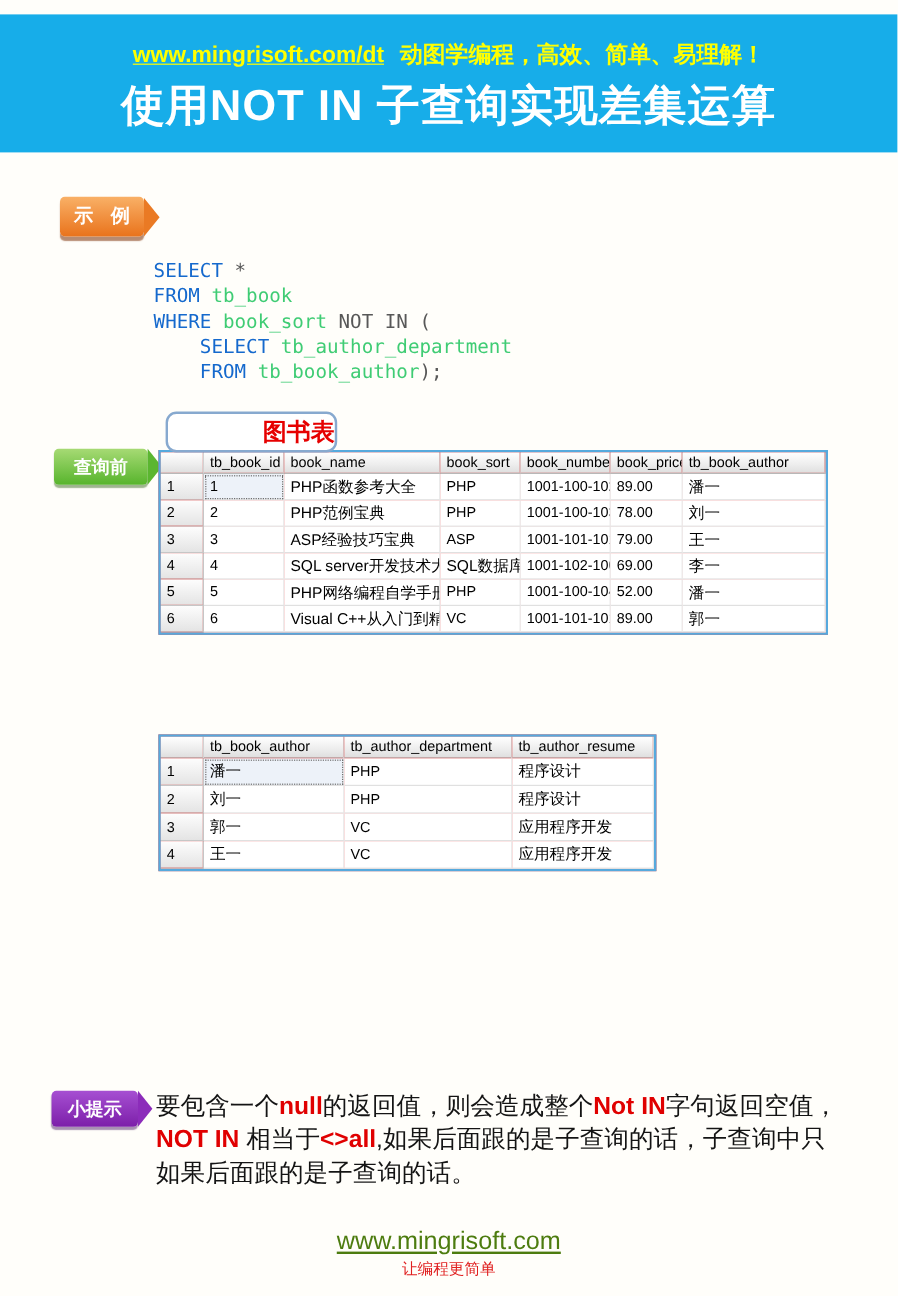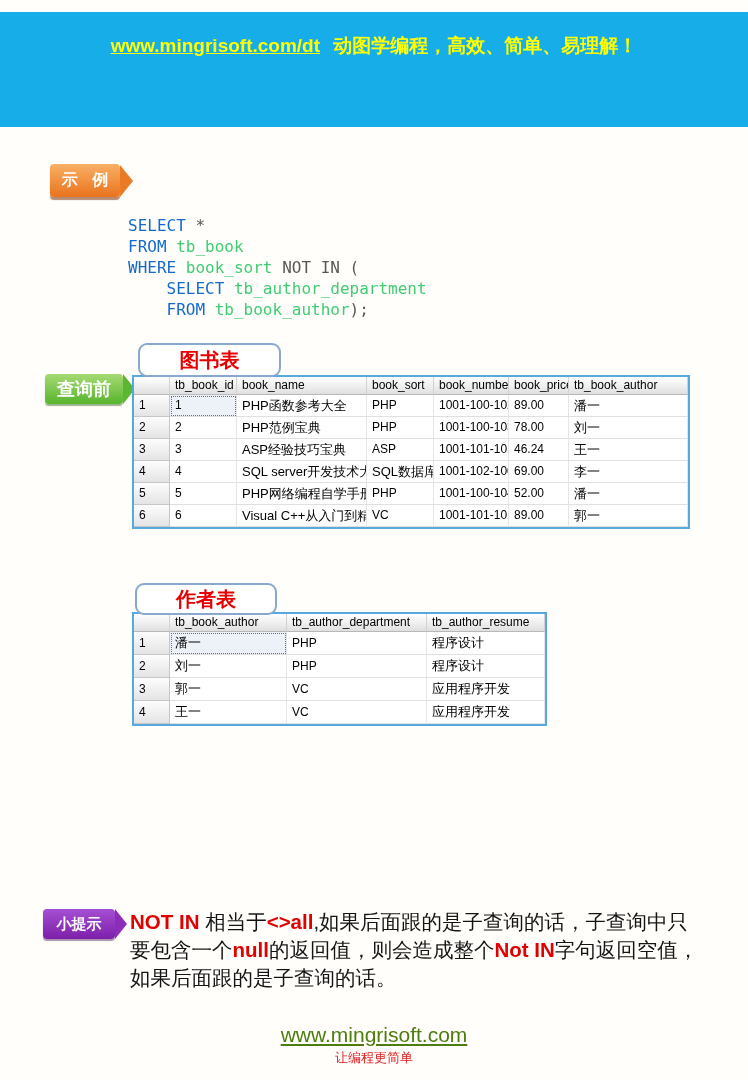--- a/index.html
+++ b/index.html
@@ -12,36 +12,36 @@
   .toplink{color:#ffff00;text-decoration:underline;cursor:pointer;}
   .slogan{margin-left:8px;}
   .title{margin:5px 0 0;font-size:36px;font-weight:bold;color:#ffffff;letter-spacing:1px;white-space:nowrap;}
 
   
   .tag{position:absolute;display:flex;align-items:stretch;}
   .tag .body{flex:1;display:flex;align-items:center;justify-content:center;color:#fff;font-weight:bold;border-radius:4px;white-space:nowrap;}
   .tag .arr{width:0;height:0;align-self:center;}
   .tag-orange .body{background:linear-gradient(#f9b066,#e9731c);box-shadow:0 3px 1px rgba(122,44,2,.55);font-size:16px;letter-spacing:5px;padding-left:5px;}
   .tag-orange .arr{border-top:16px solid transparent;border-bottom:16px solid transparent;border-left:13px solid #ea7a24;}
-  .tag-green .body{background:linear-gradient(#a6da74,#57b42c);box-shadow:0 2px 1px rgba(40,90,10,.45);font-size:18px;}
+  .tag-green .body{background:linear-gradient(#a6da74,#57b42c);box-shadow:0 2px 1px rgba(40,90,10,.45);font-size:15px;}
   .tag-green .arr{border-top:15px solid transparent;border-bottom:15px solid transparent;border-left:12px solid #5bb630;}
   .tag-purple .body{background:linear-gradient(#a64fd2,#7c1fa9);box-shadow:0 2px 1px rgba(60,10,90,.45);font-size:15px;}
   .tag-purple .arr{border-top:15px solid transparent;border-bottom:15px solid transparent;border-left:12px solid #8c2cba;}
   #tag-example{left:50px;top:152px;width:83px;height:33px;}
   #tag-before{left:45px;top:362px;width:90px;height:30px;}
   #tag-tip{left:43px;top:897px;width:84px;height:30px;}
 
   
   .code{position:absolute;left:128px;top:203px;margin:0;font-family:"DejaVu Sans Mono",monospace;font-size:16px;line-height:21px;}
   .c-kw{color:#1569cd;}
   .c-id{color:#3fcc74;}
   .c-pn{color:#585858;}
 
   
-  .tbox{position:absolute;background:#ffffff;border:2px solid #87a9cf;border-radius:9px;display:flex;align-items:center;justify-content:center;color:#e60000;font-weight:bold;font-size:20px;z-index:2;}
+  .tbox{position:absolute;background:#ffffff;border:2px solid #87a9cf;border-radius:9px;display:flex;align-items:center;justify-content:flex-end;color:#e60000;font-weight:bold;font-size:20px;z-index:2;}
   #box-book{left:138px;top:331px;width:139px;height:30px;}
   #box-author{left:135px;top:571px;width:138px;height:28px;}
 
   
   .grid{position:absolute;border-collapse:separate;border-spacing:0;border:2px solid #56a9dd;background:#ef4444;font-size:12px;table-layout:fixed;z-index:1;}
   .grid th{background:linear-gradient(#ffffff,#ededed 60%,#dfdfdf);font-weight:normal;text-align:left;padding:0 5px;height:17px;line-height:17px;border-right:1px solid #d2d2d2;border-bottom:1px solid #b8b8b8;color:#000;overflow:hidden;white-space:nowrap;}
   .grid td{padding:0 5px;height:21px;line-height:21px;border-right:1px solid #e6e6e6;border-bottom:1px solid #e0e0e0;white-space:nowrap;overflow:hidden;color:#000;background:#fff;}
   .grid td.rn{background:linear-gradient(#fdfdfd,#e4e4e4);border-right:1px solid #c6c6c6;border-bottom:1px solid #c6c6c6;}
   .grid td.sel{outline:1px dotted #6e6e6e;outline-offset:-2px;background:#edf2f9;}
   #table-book{left:132px;top:363px;width:556px;}
@@ -62,20 +62,21 @@
 </head>
 <body>
 
 <div class="page">
 
   <header class="topbar">
     <div class="topline">
       <a class="toplink">www.mingrisoft.com/dt</a>
       <span class="slogan">动图学编程，高效、简单、易理解！</span>
     </div>
+    <h1 class="title">使用NOT IN 子查询实现差集运算</h1>
   </header>
 
   <div class="tag tag-orange" id="tag-example">
     <span class="body">示 例</span>
       <span class="arr"></span>
   </div>
 
   <pre class="code" id="sql-code"><div><span class="c-kw">SELECT</span><span class="c-pn"> *</span></div><div><span class="c-kw">FROM</span><span class="c-id"> tb_book</span></div><div><span class="c-kw">WHERE</span><span class="c-id"> book_sort</span><span class="c-pn"> NOT IN (</span></div><div><span class="c-kw">    SELECT</span><span class="c-id"> tb_author_department</span></div><div><span class="c-kw">    FROM</span><span class="c-id"> tb_book_author</span><span class="c-pn">);</span></div></pre>
 
   <div class="tbox" id="box-book">
@@ -126,21 +127,21 @@
           <td>1001-100-103</td>
           <td>78.00</td>
           <td class="cjk">刘一</td>
         </tr>
         <tr>
           <td class="rn">3</td>
           <td>3</td>
           <td class="cjk">ASP经验技巧宝典</td>
           <td>ASP</td>
           <td>1001-101-101</td>
-          <td>46.24</td>
+          <td>79.00</td>
           <td class="cjk">王一</td>
         </tr>
         <tr>
           <td class="rn">4</td>
           <td>4</td>
           <td class="cjk">SQL server开发技术大全</td>
           <td class="cjk">SQL数据库</td>
           <td>1001-102-100</td>
           <td>69.00</td>
           <td class="cjk">李一</td>
@@ -159,23 +160,20 @@
           <td>6</td>
           <td class="cjk">Visual C++从入门到精通</td>
           <td>VC</td>
           <td>1001-101-101</td>
           <td>89.00</td>
           <td class="cjk">郭一</td>
         </tr>
       </tbody>
     </table>
 
-  <div class="tbox" id="box-author">
-    <span>作者表</span>
-  </div>
 
   <table class="grid" id="table-author">
       <colgroup>
         <col style="width: 36px;">
         <col style="width: 117px;">
         <col style="width: 140px;">
         <col style="width: 118px;">
       </colgroup>
       <thead>
         <tr>
@@ -212,22 +210,22 @@
         </tr>
       </tbody>
     </table>
 
   <div class="tag tag-purple" id="tag-tip">
     <span class="body">小提示</span>
       <span class="arr"></span>
   </div>
 
   <div class="tip" id="tip-text">
+      <div><span>要包含一个</span><span class="red">null</span><span>的返回值，则会造成整个</span><span class="red">Not IN</span><span>字句返回空值，</span></div>
       <div><span class="red">NOT IN </span><span>相当于</span><span class="red">&lt;&gt;all</span><span>,如果后面跟的是子查询的话，子查询中只</span></div>
-      <div><span>要包含一个</span><span class="red">null</span><span>的返回值，则会造成整个</span><span class="red">Not IN</span><span>字句返回空值，</span></div>
       <div><span>如果后面跟的是子查询的话。</span></div>
     </div>
 
   <footer class="footer">
     <a class="flink">www.mingrisoft.com</a>
     <div class="ftag">让编程更简单</div>
   </footer>
 
 </div>
 

